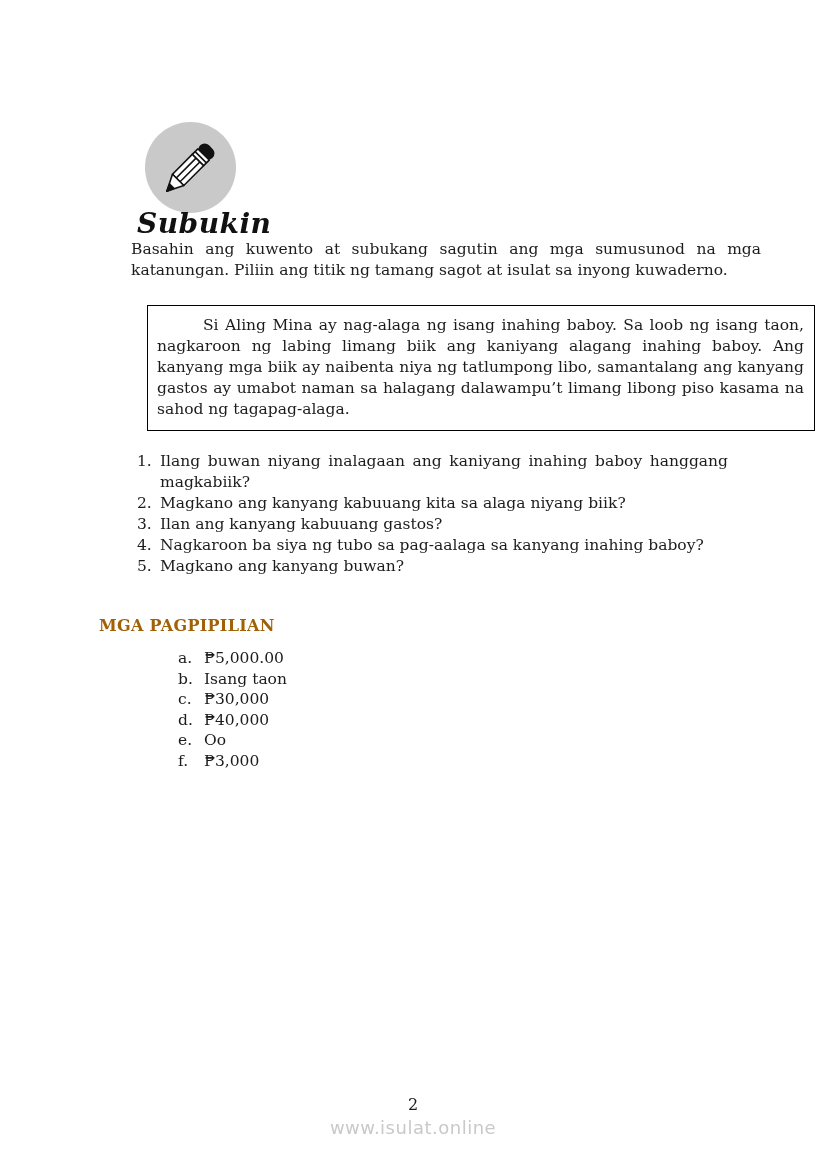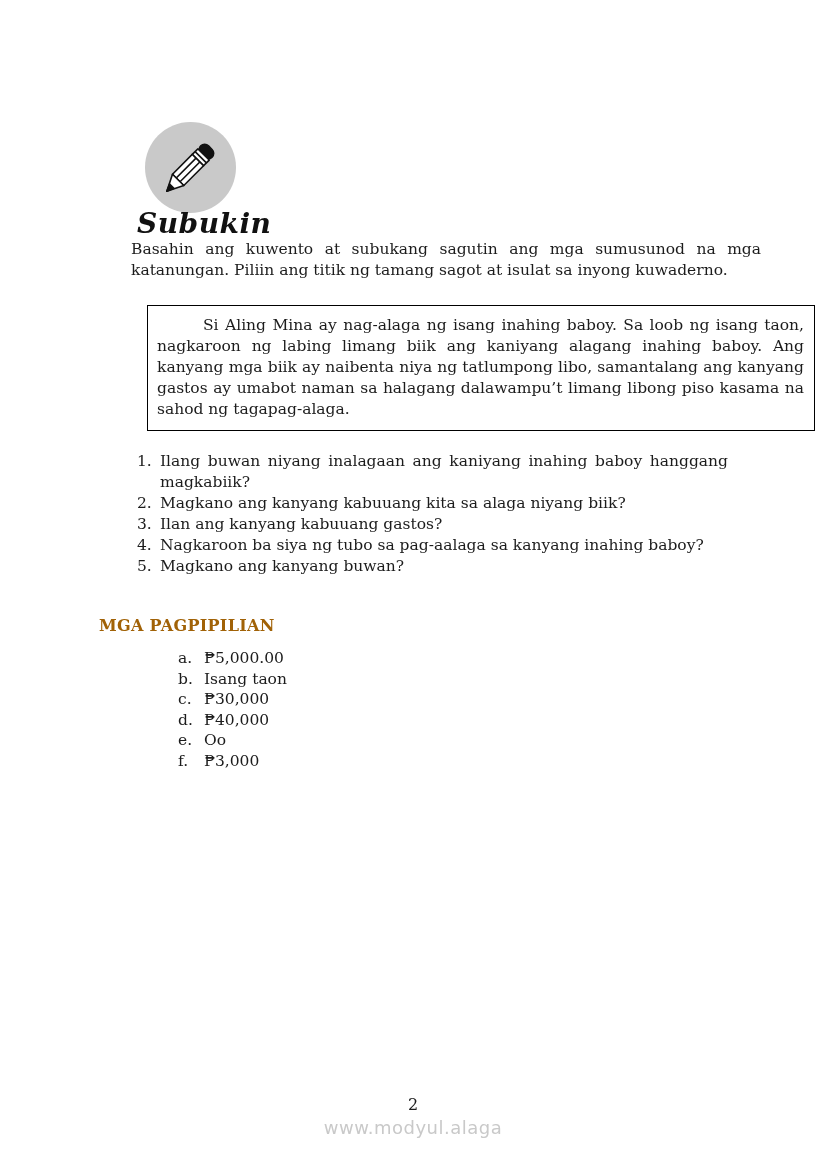--- a/index.html
+++ b/index.html
@@ -193,15 +193,15 @@
       <span class="choice-letter">e.</span>
       <span class="choice-text">Oo</span>
     </li>
     <li class="choice-item">
       <span class="choice-letter">f.</span>
       <span class="choice-text">₱3,000</span>
     </li>
   </ol>
 
   <div class="page-number">2</div>
-  <div class="site-watermark">www.modyul.alaga</div>
+  <div class="site-watermark">www.isulat.online</div>
 
 </div>
 
 </body></html>

